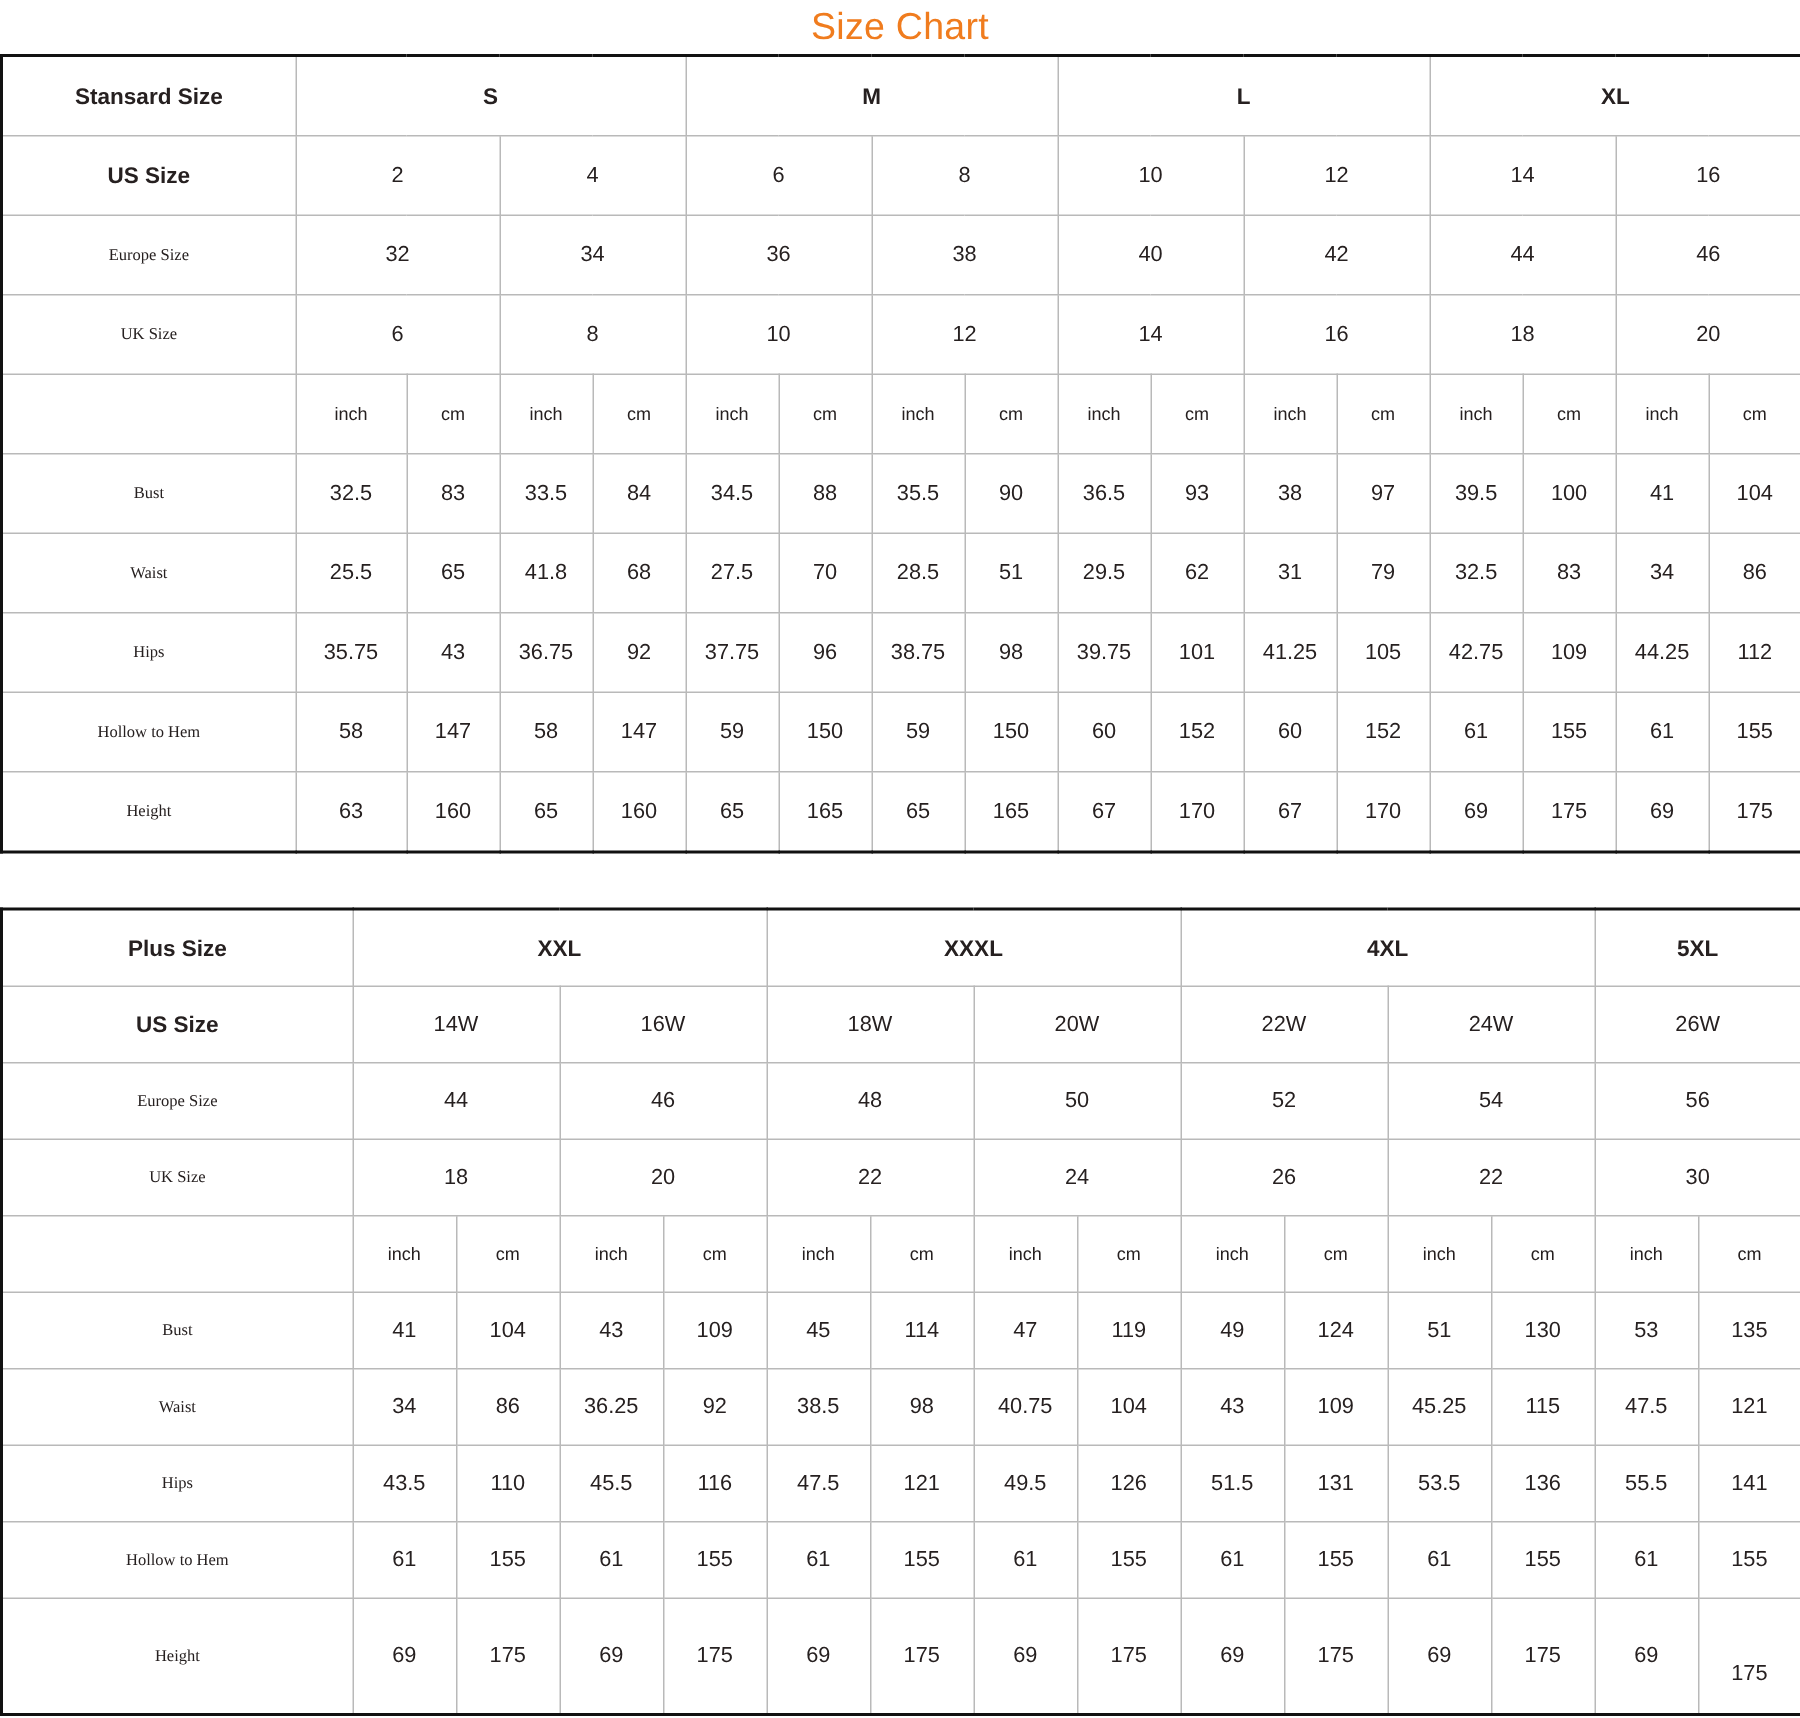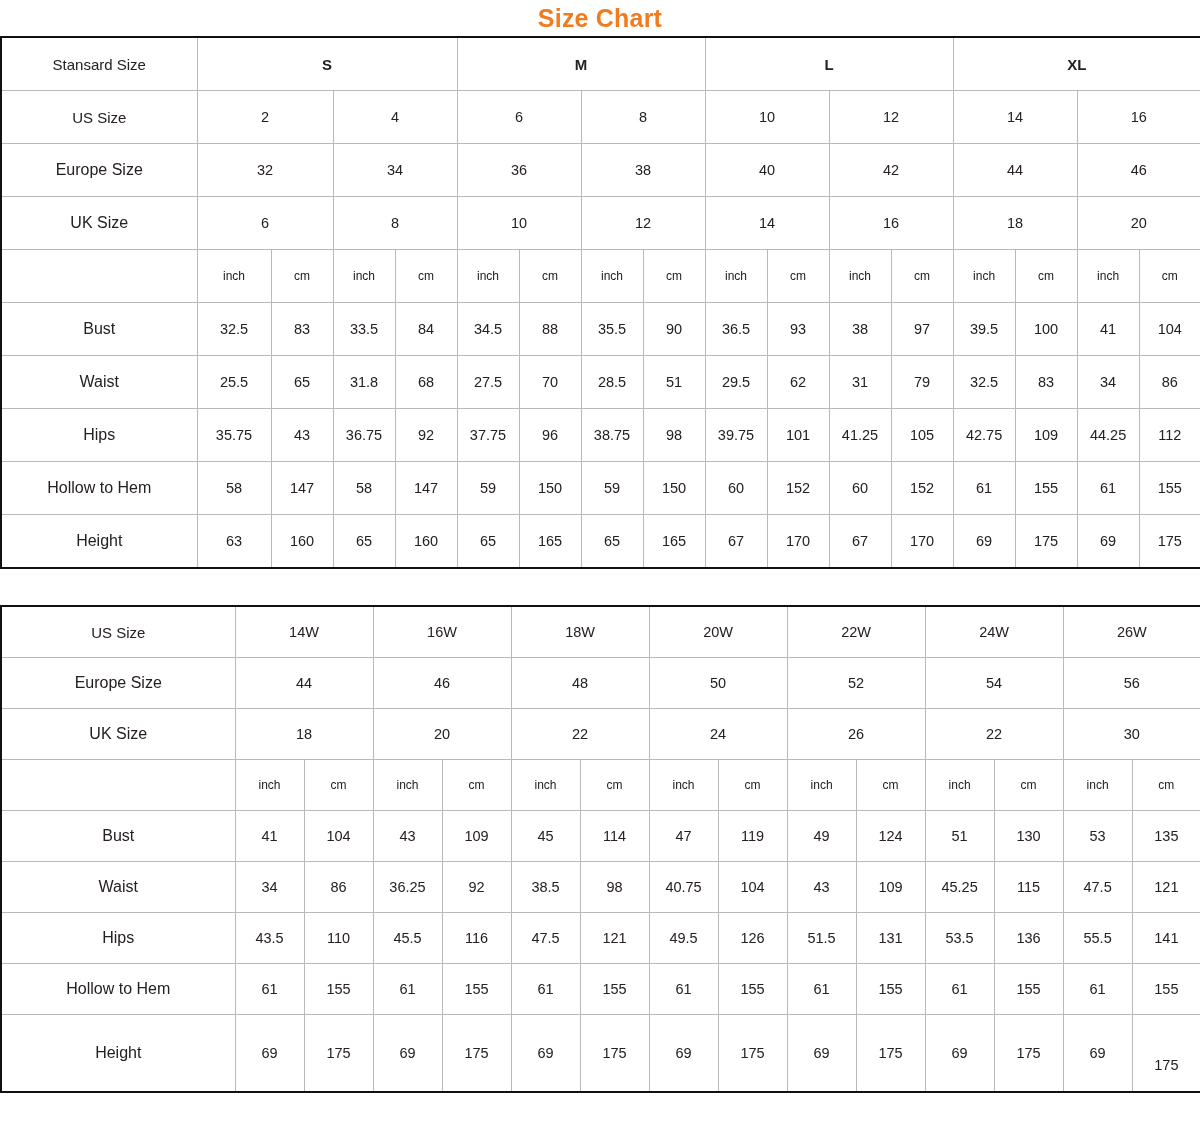--- a/index.html
+++ b/index.html
@@ -17,21 +17,21 @@
   }
   .page {
     width: 1200px;
     height: 1145px;
     position: relative;
   }
   .title {
     text-align: center;
     color: #f07c1e;
     font-size: 25px;
-    font-weight: bold;
+    font-weight: normal;
     line-height: 36px;
     padding-top: 0px;
     letter-spacing: 0.2px;
   }
   table {
     border-collapse: collapse;
     table-layout: fixed;
     width: 1196px;
     margin: 0 auto;
     background: #ffffff;
@@ -44,26 +44,27 @@
     color: #262020;
     padding: 0;
     height: 52px;
     font-weight: normal;
   }
   .outer {
     border: 2px solid #111111;
   }
   
   td.hdr {
-    font-weight: normal;
+    font-weight: bold;
     font-size: 15px;
     margin-top: 20px;
   }
   td.rowlabel {
-    font-size: 16px;
+    font-size: 11px;
+    font-family: Liberation Serif, serif;
   }
   td.sizegroup {
     font-weight: bold;
     font-size: 15px;
   }
   td.unit {
     font-size: 12px;
   }
   .table-wrap {
     padding: 0;
@@ -191,21 +192,21 @@
           <td>97</td>
           <td>39.5</td>
           <td>100</td>
           <td>41</td>
           <td>104</td>
         </tr>
         <tr>
           <td class="rowlabel">Waist</td>
           <td>25.5</td>
           <td>65</td>
-          <td>31.8</td>
+          <td>41.8</td>
           <td>68</td>
           <td>27.5</td>
           <td>70</td>
           <td>28.5</td>
           <td>51</td>
           <td>29.5</td>
           <td>62</td>
           <td>31</td>
           <td>79</td>
           <td>32.5</td>
@@ -290,20 +291,27 @@
           <col style="width:69px">
         <col style="width:69px">
           <col style="width:69px">
         <col style="width:69px">
           <col style="width:69px">
         <col style="width:69px">
           <col style="width:69px">
       </colgroup>
       <tbody>
         <tr>
+          <td class="hdr">Plus Size</td>
+          <td class="sizegroup" colspan="4">XXL</td>
+          <td class="sizegroup" colspan="4">XXXL</td>
+          <td class="sizegroup" colspan="4">4XL</td>
+          <td class="sizegroup" colspan="2">5XL</td>
+        </tr>
+        <tr>
           <td class="hdr">US Size</td>
           <td colspan="2">14W</td>
           <td colspan="2">16W</td>
           <td colspan="2">18W</td>
           <td colspan="2">20W</td>
           <td colspan="2">22W</td>
           <td colspan="2">24W</td>
           <td colspan="2">26W</td>
         </tr>
         <tr>

